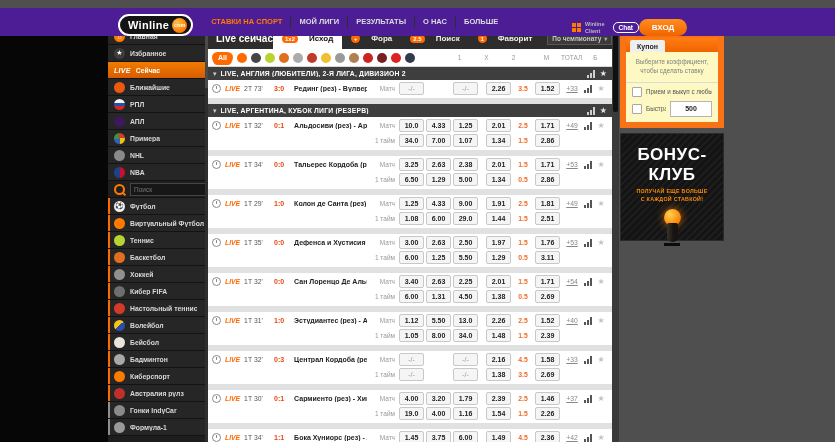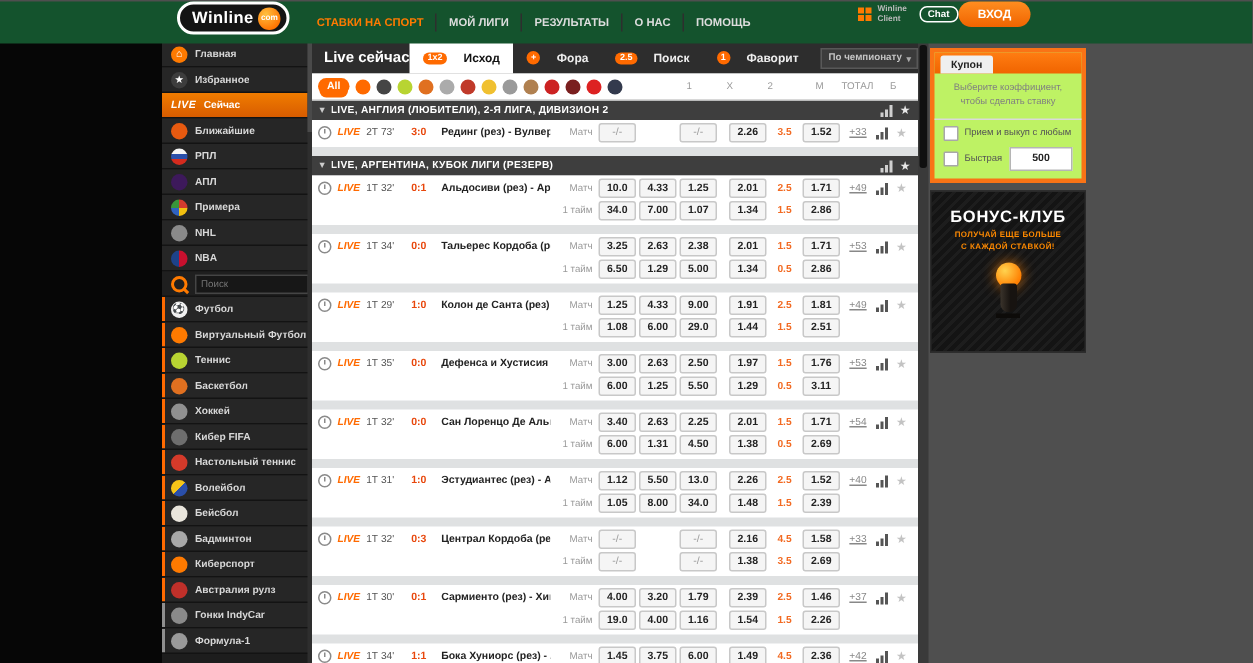--- a/index.html
+++ b/index.html
@@ -1,20 +1,20 @@
 <!DOCTYPE html>
 <html><head>
 <meta charset="utf-8">
 <style>
   html,body{margin:0;padding:0;background:#4f4f4f;}
   .page{position:relative;width:835px;height:442px;overflow:hidden;background:#4f4f4f;
         font-family:"Liberation Sans",sans-serif;-webkit-font-smoothing:antialiased;}
   
-  .topbar{position:absolute;left:0;top:1px;width:835px;height:28px;background:#14532d;
-          display:flex;align-items:flex-start;z-index:6;}
+  .topbar{position:absolute;left:0;top:8px;width:835px;height:28px;background:#4c1d95;
+          display:flex;align-items:flex-end;z-index:6;}
   .logo{margin-left:118px;display:flex;align-items:center;border:2px solid #fff;border-radius:12px;
         background:#141414;padding:1px 4px 1px 8px;height:16px;}
   .logo-text{color:#fff;font-weight:bold;font-size:11px;letter-spacing:.3px;}
   .logo-com{width:15px;height:15px;border-radius:50%;margin-left:3px;color:#fff;font-size:5.5px;font-weight:bold;
         background:radial-gradient(circle at 35% 30%,#ffc040,#ff7300 75%);display:flex;align-items:center;justify-content:center;}
   .topnav{display:flex;align-items:center;margin-left:10px;height:100%;}
   .navitem{color:#ddd;font-size:7.5px;font-weight:bold;padding:0 8px;height:12px;line-height:12px;
            border-left:1px solid #2e2e2e;cursor:pointer;white-space:nowrap;}
   .navitem:first-child{border-left:none;color:#ff7a00;}
   .top-right{margin-left:auto;display:flex;align-items:center;}
@@ -98,36 +98,36 @@
   .chart-ico.light{background:linear-gradient(#cfcfcf,#cfcfcf) 0 100%/2px 3px no-repeat,
                 linear-gradient(#cfcfcf,#cfcfcf) 3px 100%/2px 5px no-repeat,
                 linear-gradient(#cfcfcf,#cfcfcf) 6px 100%/2px 8px no-repeat;}
   .star-ico{color:#c3c3c3;font-size:8px;line-height:1;text-align:center;cursor:pointer;}
   .lhead .star-ico{color:#e8e8e8;}
   
   .vscroll{position:absolute;left:612px;top:28px;width:7px;height:414px;background:#3a3a3a;}
   .vthumb{position:absolute;left:1px;top:2px;width:5px;height:82px;background:#101010;border-radius:2px;}
   
   .rightcol{position:absolute;left:620px;top:32px;width:104px;}
-  .coupon{background:#bef264;border:3px solid #f97316;}
+  .coupon{background:#fef9c3;border:6px solid #f97316;}
   .coupon-head{height:14px;background:linear-gradient(#ff7d12,#f06400);display:flex;align-items:flex-end;}
   .coupon-tab{background:#efefef;height:12px;padding:0 7px;display:flex;align-items:center;
               color:#222;font-size:7px;font-weight:bold;margin-left:4px;border-radius:2px 2px 0 0;}
   .coupon-hint{color:#808080;font-size:6.3px;text-align:center;line-height:1.4;padding:6px 8px;
                border-bottom:1px solid #dadada;}
   .opt-row{display:flex;align-items:center;gap:4px;padding:4px 6px 0;}
   .opt-row:last-child{padding-bottom:5px;}
   .cb{width:8px;height:8px;background:#fff;border:1px solid #a8a8a8;border-radius:1px;flex:none;cursor:pointer;}
   .opt-label{color:#555;font-size:6.3px;white-space:nowrap;overflow:hidden;}
   .stake-input{margin-left:auto;width:36px;height:12px;border:1px solid #b5b5b5;background:#fff;
                font-size:7px;font-weight:bold;text-align:center;font-family:"Liberation Sans",sans-serif;color:#222;}
   .banner{margin-top:5px;height:108px;background:#141414;border:1px solid #2a2a2a;box-sizing:border-box;
           background-image:repeating-linear-gradient(135deg,rgba(255,255,255,.04) 0 2px,transparent 2px 5px);
           text-align:center;padding-top:11px;cursor:pointer;}
-  .banner-title{color:#fff;font-size:11px;font-weight:bold;letter-spacing:.5px;text-align:center;}
+  .banner-title{color:#fff;font-size:17px;font-weight:bold;letter-spacing:.5px;text-align:center;}
   .banner-sub{color:#ff8a00;font-size:5.3px;font-weight:bold;line-height:1.5;margin-top:3px;letter-spacing:.3px;}
   .trophy{margin-top:5px;}
   .t-ball{width:17px;height:17px;border-radius:50%;margin:0 auto;
           background:radial-gradient(circle at 35% 32%,#ffd34f,#ff7e00 72%);box-shadow:0 0 9px rgba(255,130,0,.75);}
   .t-cup{width:11px;height:19px;margin:-3px auto 0;background:linear-gradient(90deg,#3a332b,#171310 60%);
          border-radius:2px 2px 5px 5px;}
   .t-base{width:16px;height:3px;margin:1px auto 0;background:#0d0b09;}
 </style>
 </head>
 <body>
@@ -137,21 +137,21 @@
   <div class="topbar">
     <div class="logo">
       <span class="logo-text">Winline</span>
       <span class="logo-com">com</span>
     </div>
     <div class="topnav" id="topnav">
         <div class="navitem">СТАВКИ НА СПОРТ</div>
         <div class="navitem">МОЙ ЛИГИ</div>
         <div class="navitem">РЕЗУЛЬТАТЫ</div>
         <div class="navitem">О НАС</div>
-        <div class="navitem">ПОМОЩЬ</div>
+        <div class="navitem">БОЛЬШЕ</div>
       </div>
     <div class="top-right">
       <span class="win-ico">
           <i></i>
           <i></i>
           <i></i>
           <i></i>
         </span>
       <span class="client-label">
         <span>Winline</span><br><span>Client</span>

